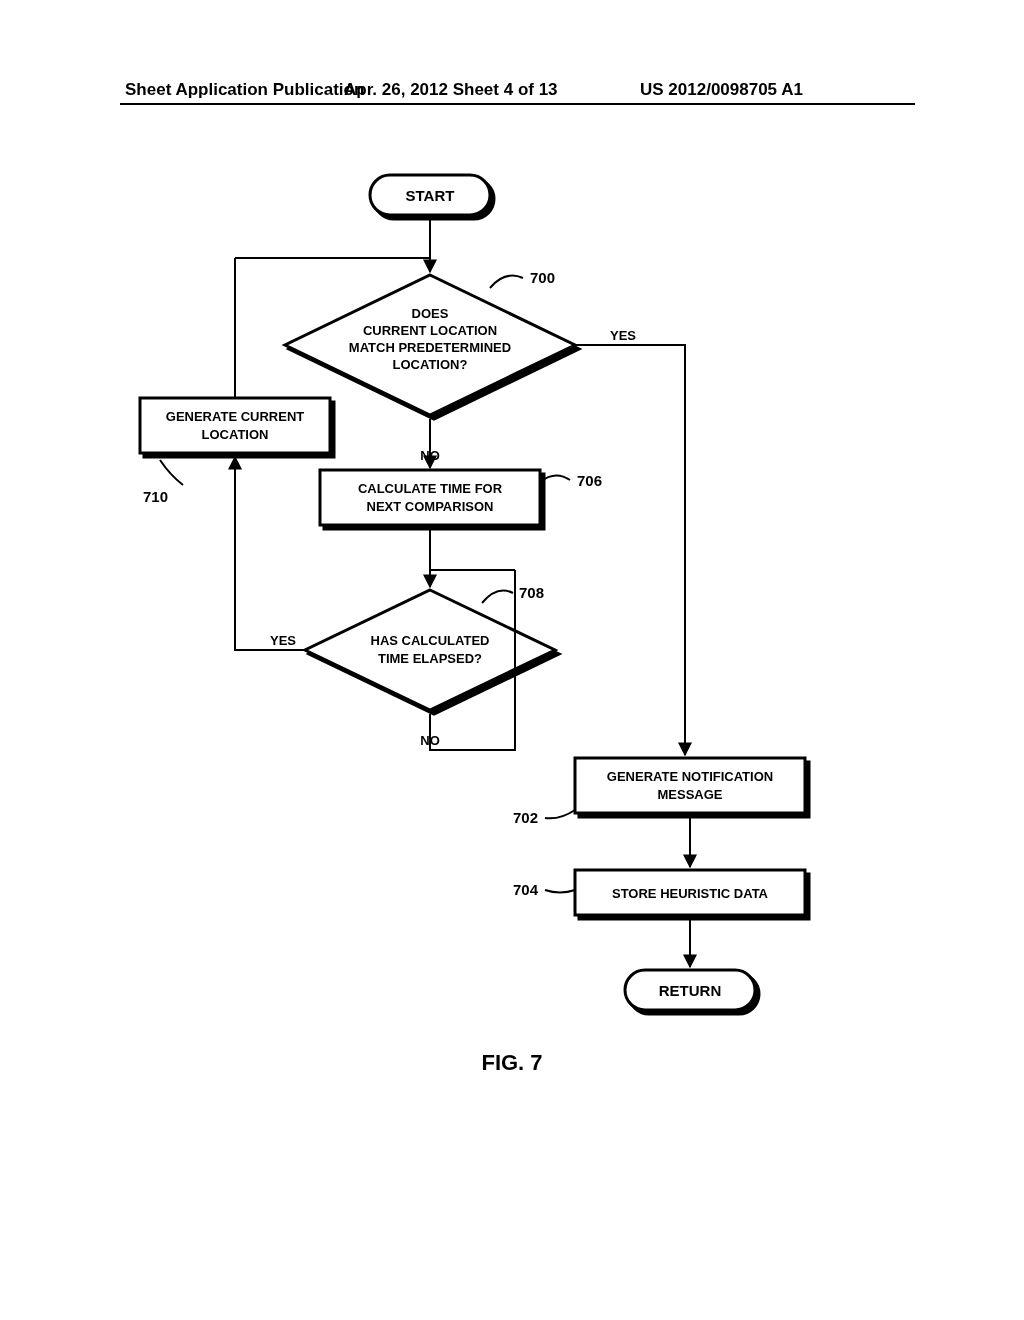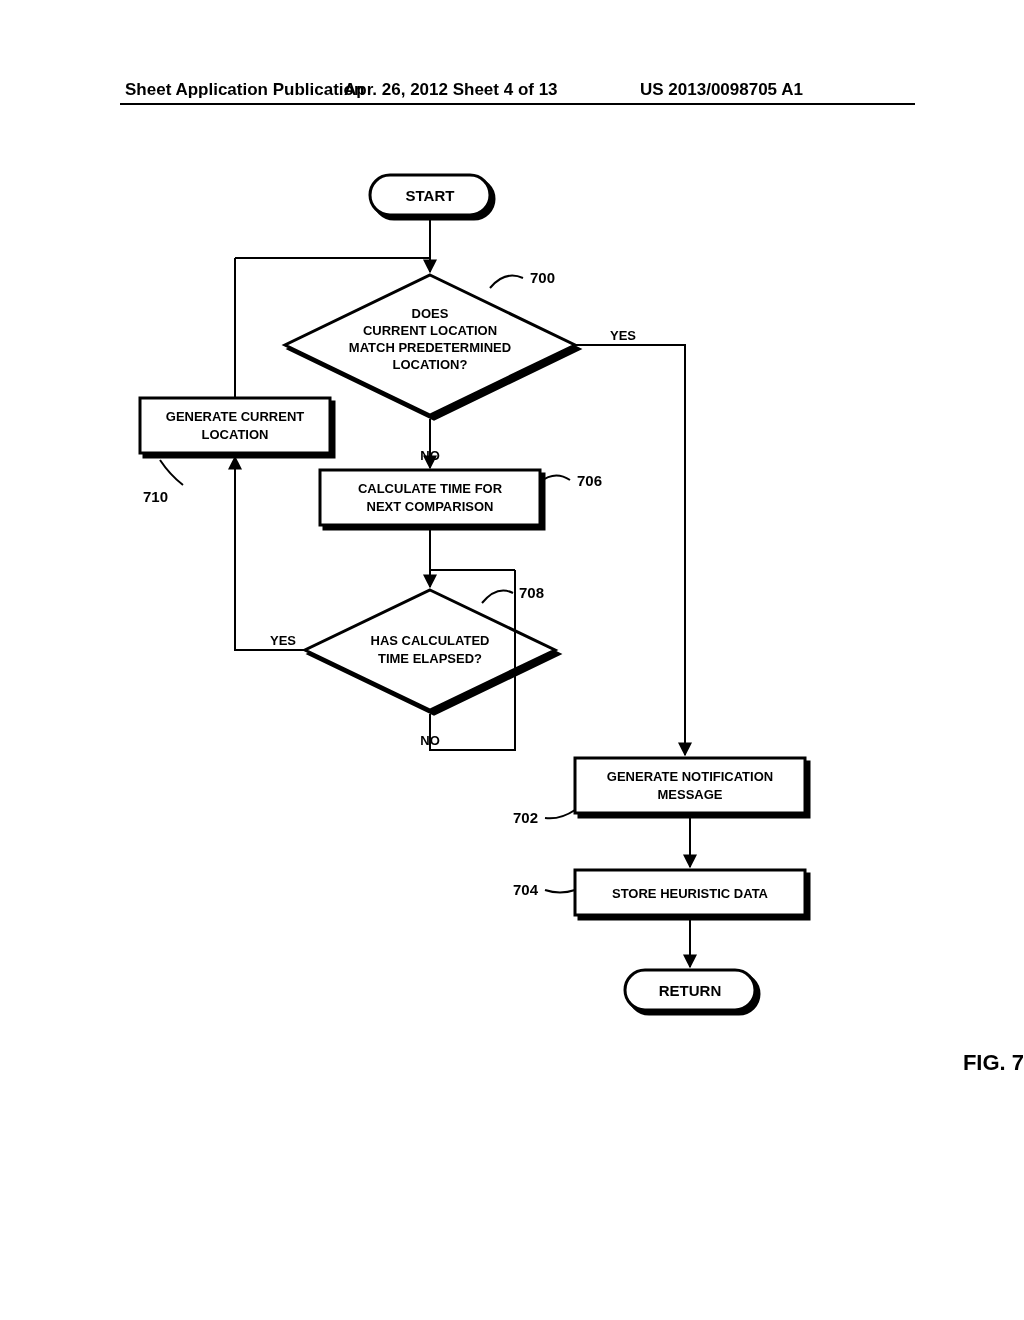--- a/index.html
+++ b/index.html
@@ -29,32 +29,32 @@
     left: 120px;
     width: 795px;
     border-top: 2px solid #000;
   }
   svg { position:absolute; top:170px; left:125px; }
   .fig-label {
     position:absolute;
     top: 1050px;
     left:0;
     width:1024px;
-    text-align:right;
+    text-align:center;
     font-weight:bold;
     font-size:22px;
   }
 </style>
 </head>
 <body>
 
 <div class="header">
   <span class="header-left">Sheet Application Publication</span>
   <span class="header-mid">Apr. 26, 2012  Sheet 4 of 13</span>
-  <span class="header-right">US 2013/0098705 A1</span>
+  <span class="header-right">US 2012/0098705 A1</span>
 </div>
 <div class="hr"></div>
 
 <svg width="800" height="870">
   <defs>
     <marker id="arrow" viewBox="0 0 10 10" refX="9" refY="5" markerWidth="7" markerHeight="7" orient="auto-start-reverse">
       <path d="M 0 0 L 10 5 L 0 10 z" fill="#000"></path>
     </marker>
     <filter id="shadow" x="-10%" y="-10%" width="130%" height="130%">
       <feOffset in="SourceAlpha" dx="4" dy="4" result="off"></feOffset>

